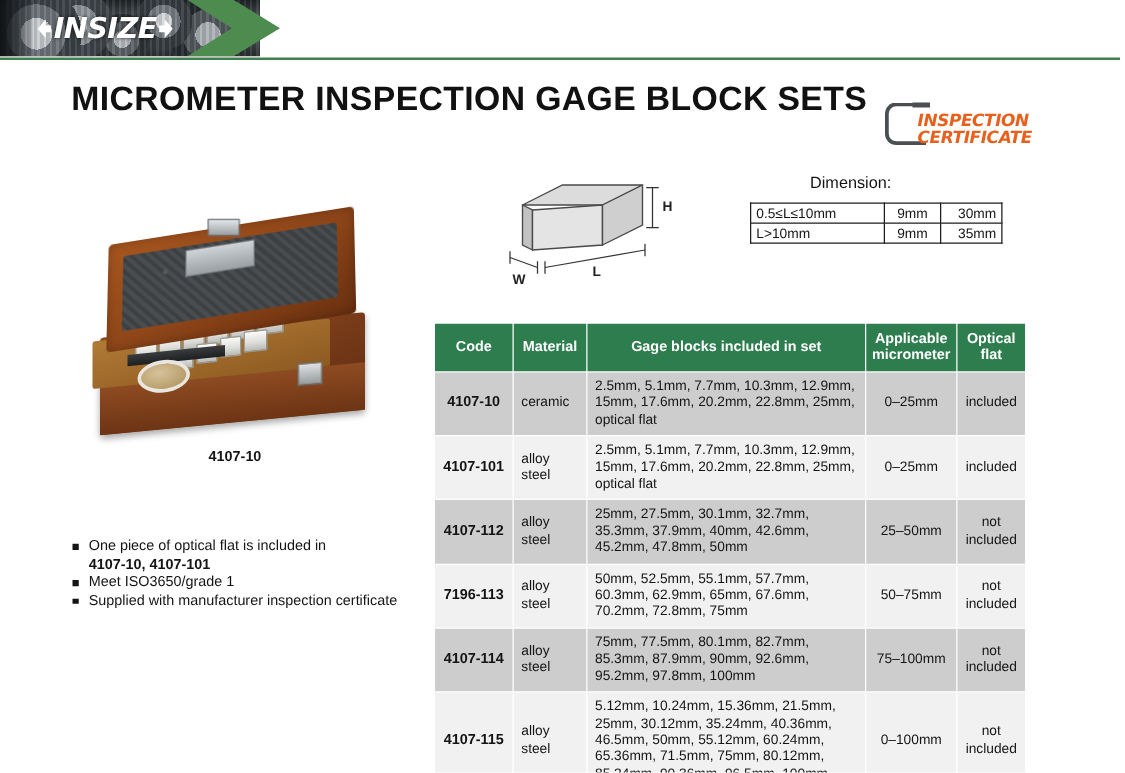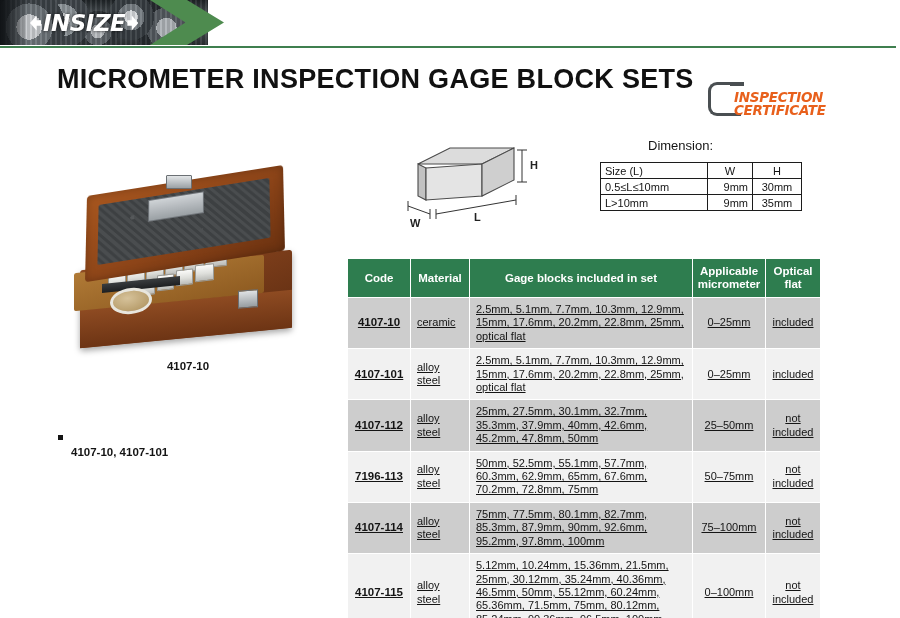--- a/index.html
+++ b/index.html
@@ -299,22 +299,22 @@
     font-size: 11px;
   }
   #dim-table td {
     border: 1px solid #1c1c1c;
     height: 15px;
     padding: 0 4px;
     color: #141414;
     white-space: nowrap;
   }
   #dim-table .c-size { width: 98px; text-align: left; }
-  #dim-table .c-w { width: 36px; text-align: right; }
-  #dim-table .c-h { width: 40px; text-align: center; }
+  #dim-table .c-w { width: 36px; text-align: center; }
+  #dim-table .c-h { width: 40px; text-align: right; }
   #dim-table .hd { text-align: center; font-weight: normal; }
   #dim-table .hd.c-size { text-align: left; }
 
   
   #main-table {
     position: absolute;
     left: 347px; top: 258px;
     width: 473px;
     border-collapse: separate;
     border-spacing: 1.5px;
@@ -329,21 +329,20 @@
     line-height: 13px;
     padding: 6px 2px;
     text-align: center;
     vertical-align: middle;
   }
   #main-table td {
     color: #141414;
     padding: 5px 6px;
     vertical-align: middle;
     line-height: 13.4px;
-    text-decoration: underline;
   }
   #main-table tr.row-odd td { background: #cdcdcd; }
   #main-table tr.row-even td { background: #f1f1f1; }
   #main-table .cell-code {
     text-align: center;
     font-weight: bold;
     font-size: 11.5px;
   }
   #main-table .cell-material { text-align: left; }
   #main-table .cell-blocks { text-align: left; }
@@ -409,22 +408,28 @@
     <div class="lid-foam"></div>
     <div class="lid-label"></div>
   </div>
   <div class="clasp-top"></div>
   <div class="clasp-front"></div>
 </div>
 <div id="photo-caption">4107-10</div>
 
 <div id="notes">
   <div class="note">
-    <br>
+    <span>One piece of optical flat is included in</span><br>
     <span class="note-strong">4107-10, 4107-101</span>
+  </div>
+  <div class="note">
+    <span>Meet ISO3650/grade 1</span>
+  </div>
+  <div class="note">
+    <span>Supplied with manufacturer inspection certificate</span>
   </div>
 </div>
 
 <div id="block-diagram">
   <svg width="145" height="100" viewBox="0 0 145 100">
 
     <polygon points="14,26 46,10 110,10 78,26" fill="#dcdcdc" stroke="#4a4a4a" stroke-width="1.1"></polygon>
 
     <polygon points="14,26 14,58 22,62 22,30" fill="#c2c2c2" stroke="#4a4a4a" stroke-width="1.1"></polygon>
 
@@ -445,25 +450,20 @@
     <line x1="4" y1="68" x2="26" y2="76" stroke="#333" stroke-width="1"></line>
     <line x1="4" y1="63" x2="4" y2="73" stroke="#333" stroke-width="1"></line>
     <line x1="26" y1="71" x2="26" y2="81" stroke="#333" stroke-width="1"></line>
     <text x="6" y="89" font-family="Liberation Sans, sans-serif" font-size="11" font-weight="bold" fill="#222">W</text>
   </svg>
 </div>
 
 <div id="dim-label">Dimension:</div>
 <table id="dim-table">
   <tbody>
-      <tr>
-    <td class="hd c-size">Size (L)</td>
-    <td class="hd c-w">W</td>
-    <td class="hd c-h">H</td>
-  </tr>
   <tr>
     <td class="c-size">0.5≤L≤10mm</td>
     <td class="c-w">9mm</td>
     <td class="c-h">30mm</td>
   </tr>
   <tr>
     <td class="c-size">L&gt;10mm</td>
     <td class="c-w">9mm</td>
     <td class="c-h">35mm</td>
   </tr>

